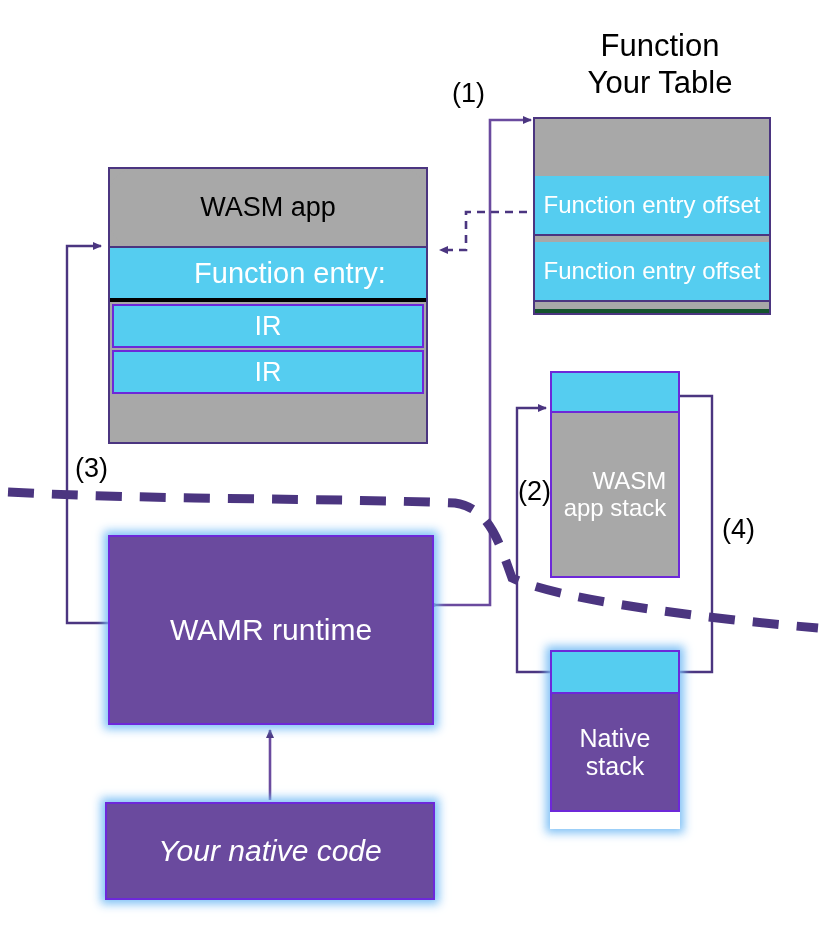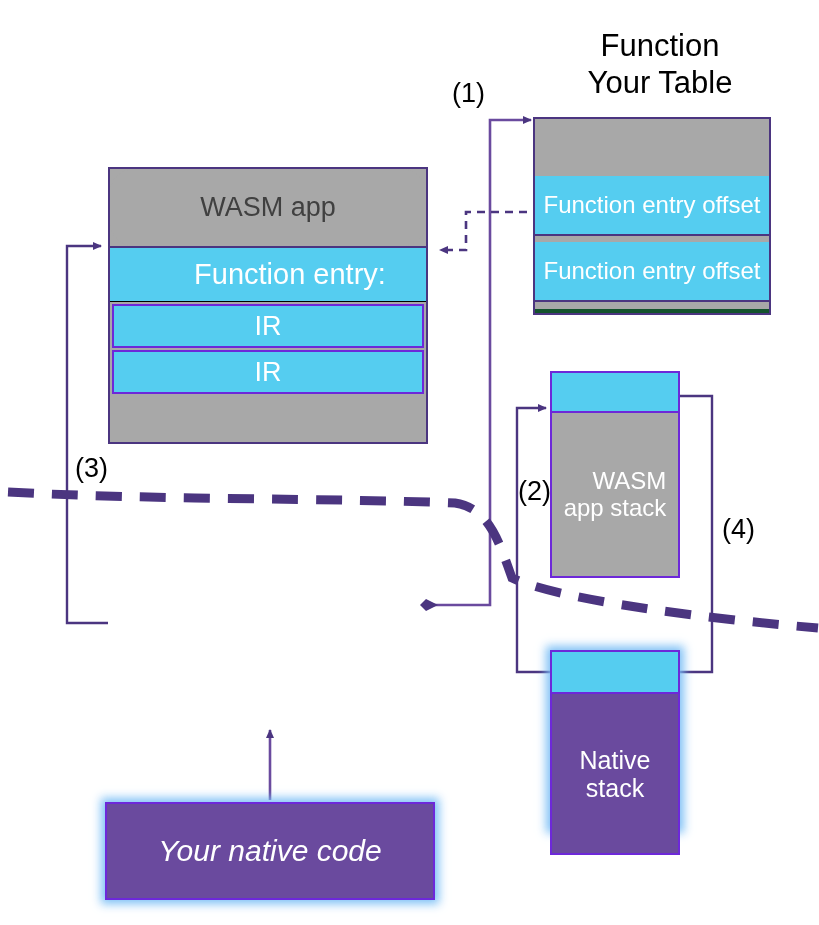--- a/index.html
+++ b/index.html
@@ -28,21 +28,21 @@
     display: flex;
     align-items: center;
     justify-content: center;
     text-align: center;
     line-height: 1.12;
   }
   .gray  { background: #A8A8A8; }
   .cyan  { background: #55CDF0; }
   .purple{ background: #6A4A9E; }
 
-  .label-black { color: #404040; border-radius: 24px; }
+  .label-black { color: #000000; border-radius: 24px; }
   .label-white { color: #FFFFFF; }
 
   .glow {
     box-shadow: 0 0 9px 4px rgba(120,190,245,0.95);
   }
 
   
   .title-text {
     position: absolute;
     color: #000000;
@@ -130,21 +130,21 @@
     <div class="box cyan label-white" style="left:0px; top:123px; width:234px; height:58px; border:none; font-size:24px; flex-direction:column;">
       <span>Function entry offset</span>
     </div>
     <div class="abs" style="left:0px; top:181px; width:234px; height:7px; background:#A8A8A8; border-top:2px solid #4B3580; box-sizing:content-box;"></div>
   </div>
 
   <div class="abs" style="left:108px; top:167px; width:320px; height:277px; border:2px solid #4B3580; box-sizing:border-box; background:#A8A8A8;">
     <div class="box gray label-black" style="left:0px; top:0px; width:316px; height:77px; border:none; font-size:27px;">
       <span>WASM app</span>
     </div>
-    <div class="box cyan label-white" style="left:0px; top:77px; width:316px; height:56px; border-left:none; border-right:none; border-bottom:1px solid #000000; border-top:2px solid #4B3580; font-size:29px;padding-left:44px;">
+    <div class="box cyan label-white" style="left:0px; top:77px; width:316px; height:56px; border-left:none; border-right:none; border-bottom:4px solid #000000; border-top:2px solid #4B3580; font-size:29px;padding-left:44px;">
       <span>Function entry:</span>
     </div>
     <div class="box cyan label-white" style="left:2px; top:135px; width:312px; height:44px; font-size:27px;">
       <span>IR</span>
     </div>
     <div class="box cyan label-white" style="left:2px; top:181px; width:312px; height:44px; font-size:27px;">
       <span>IR</span>
     </div>
     <div class="box gray" style="left:0px; top:227px; width:316px; height:46px; border:none;"></div>
   </div>
@@ -152,26 +152,29 @@
   <div class="abs" style="left:550px; top:371px; width:130px; height:207px;">
     <div class="box cyan" style="left:0px; top:0px; width:130px; height:42px;"></div>
     <div class="box gray label-white" style="left:0px; top:40px; width:130px; height:167px; font-size:24px; white-space:pre-line;text-align:right;">
       <span>WASM
 app stack</span>
     </div>
   </div>
 
   <div class="abs glow" style="left:550px; top:650px; width:130px; height:179px;">
     <div class="box cyan" style="left:0px; top:0px; width:130px; height:44px;"></div>
-    <div class="box purple label-white" style="left:0px; top:42px; width:130px; height:163px; font-size:25px; white-space:pre-line;">
+    <div class="box purple label-white" style="left:0px; top:42px; width:130px; height:120px; font-size:25px; white-space:pre-line;">
       <span>Native
 stack</span>
     </div>
   </div>
 
+  <div class="box purple label-white glow" style="left:108px; top:535px; width:326px; height:190px; font-size:30px;">
+    <span>WAMR runtime</span>
+  </div>
 
   <div class="box purple label-white glow" style="left:105px; top:802px; width:330px; height:98px; font-size:30px;font-style:italic;">
     <span>Your native code</span>
   </div>
 
   <div class="step-label" style="left:452px; top:80px;">(1)</div>
   <div class="step-label" style="left:518px; top:478px;">(2)</div>
   <div class="step-label" style="left:75px; top:455px;">(3)</div>
   <div class="step-label" style="left:722px; top:516px;">(4)</div>
 

